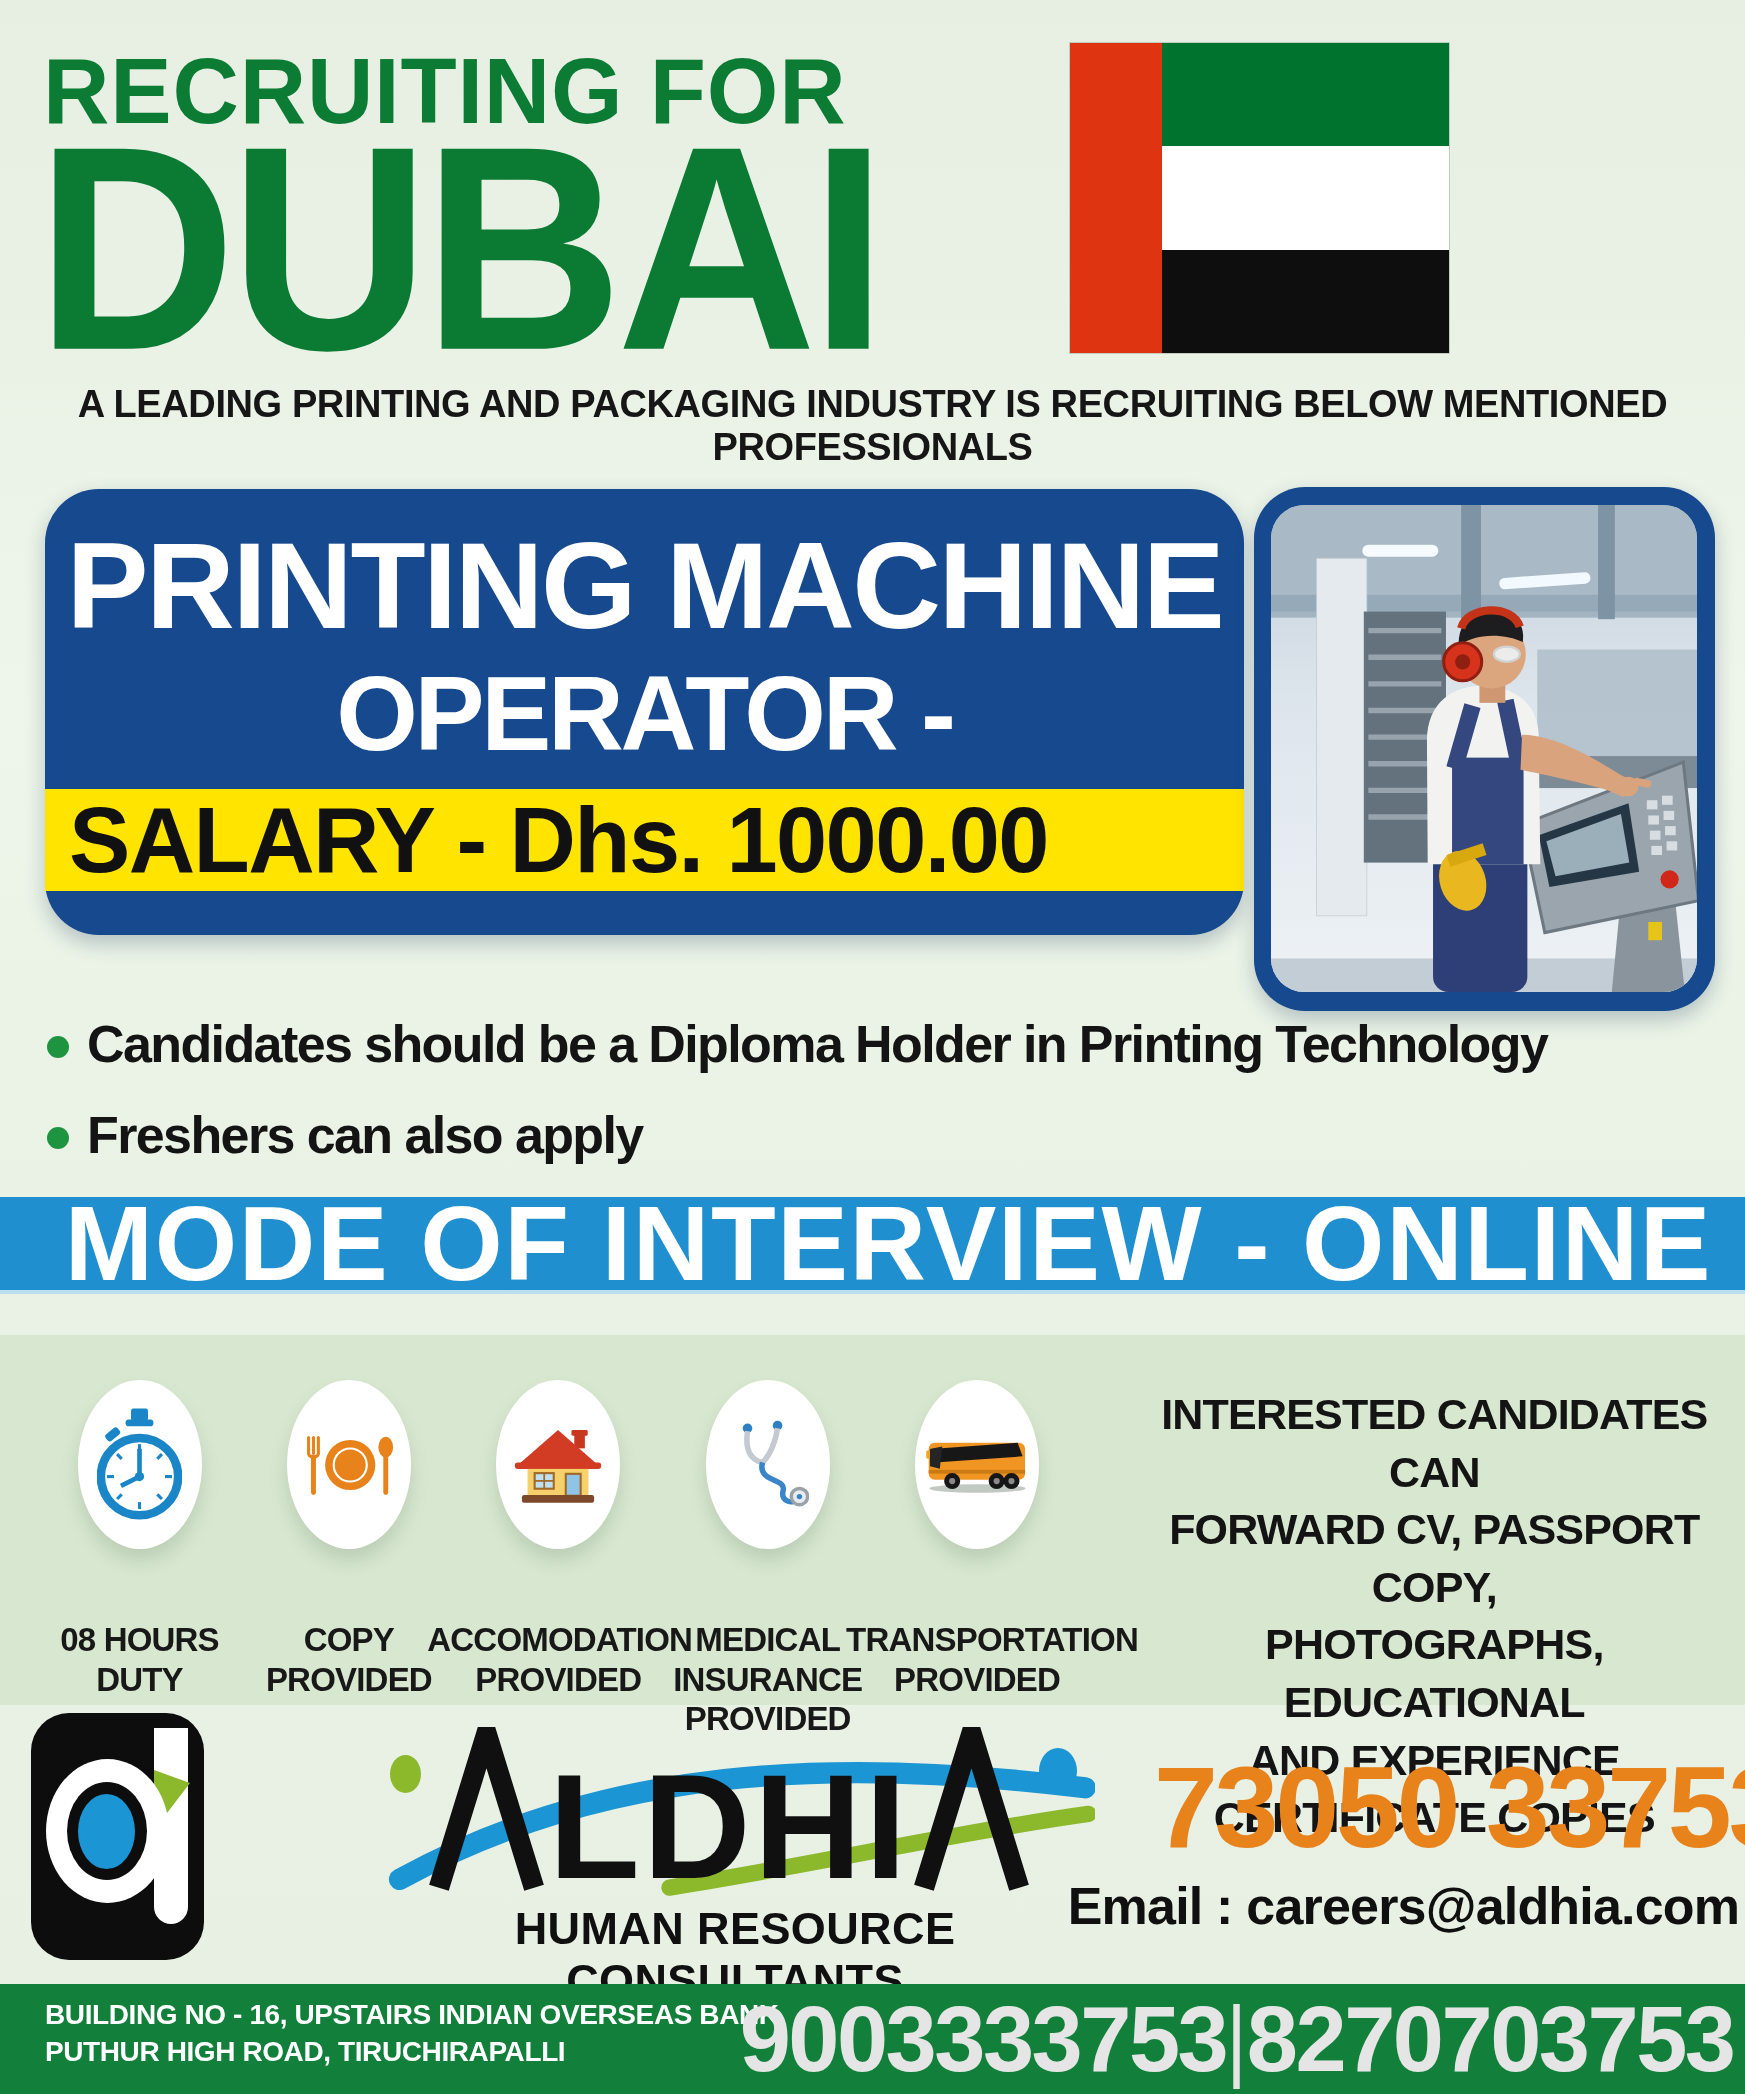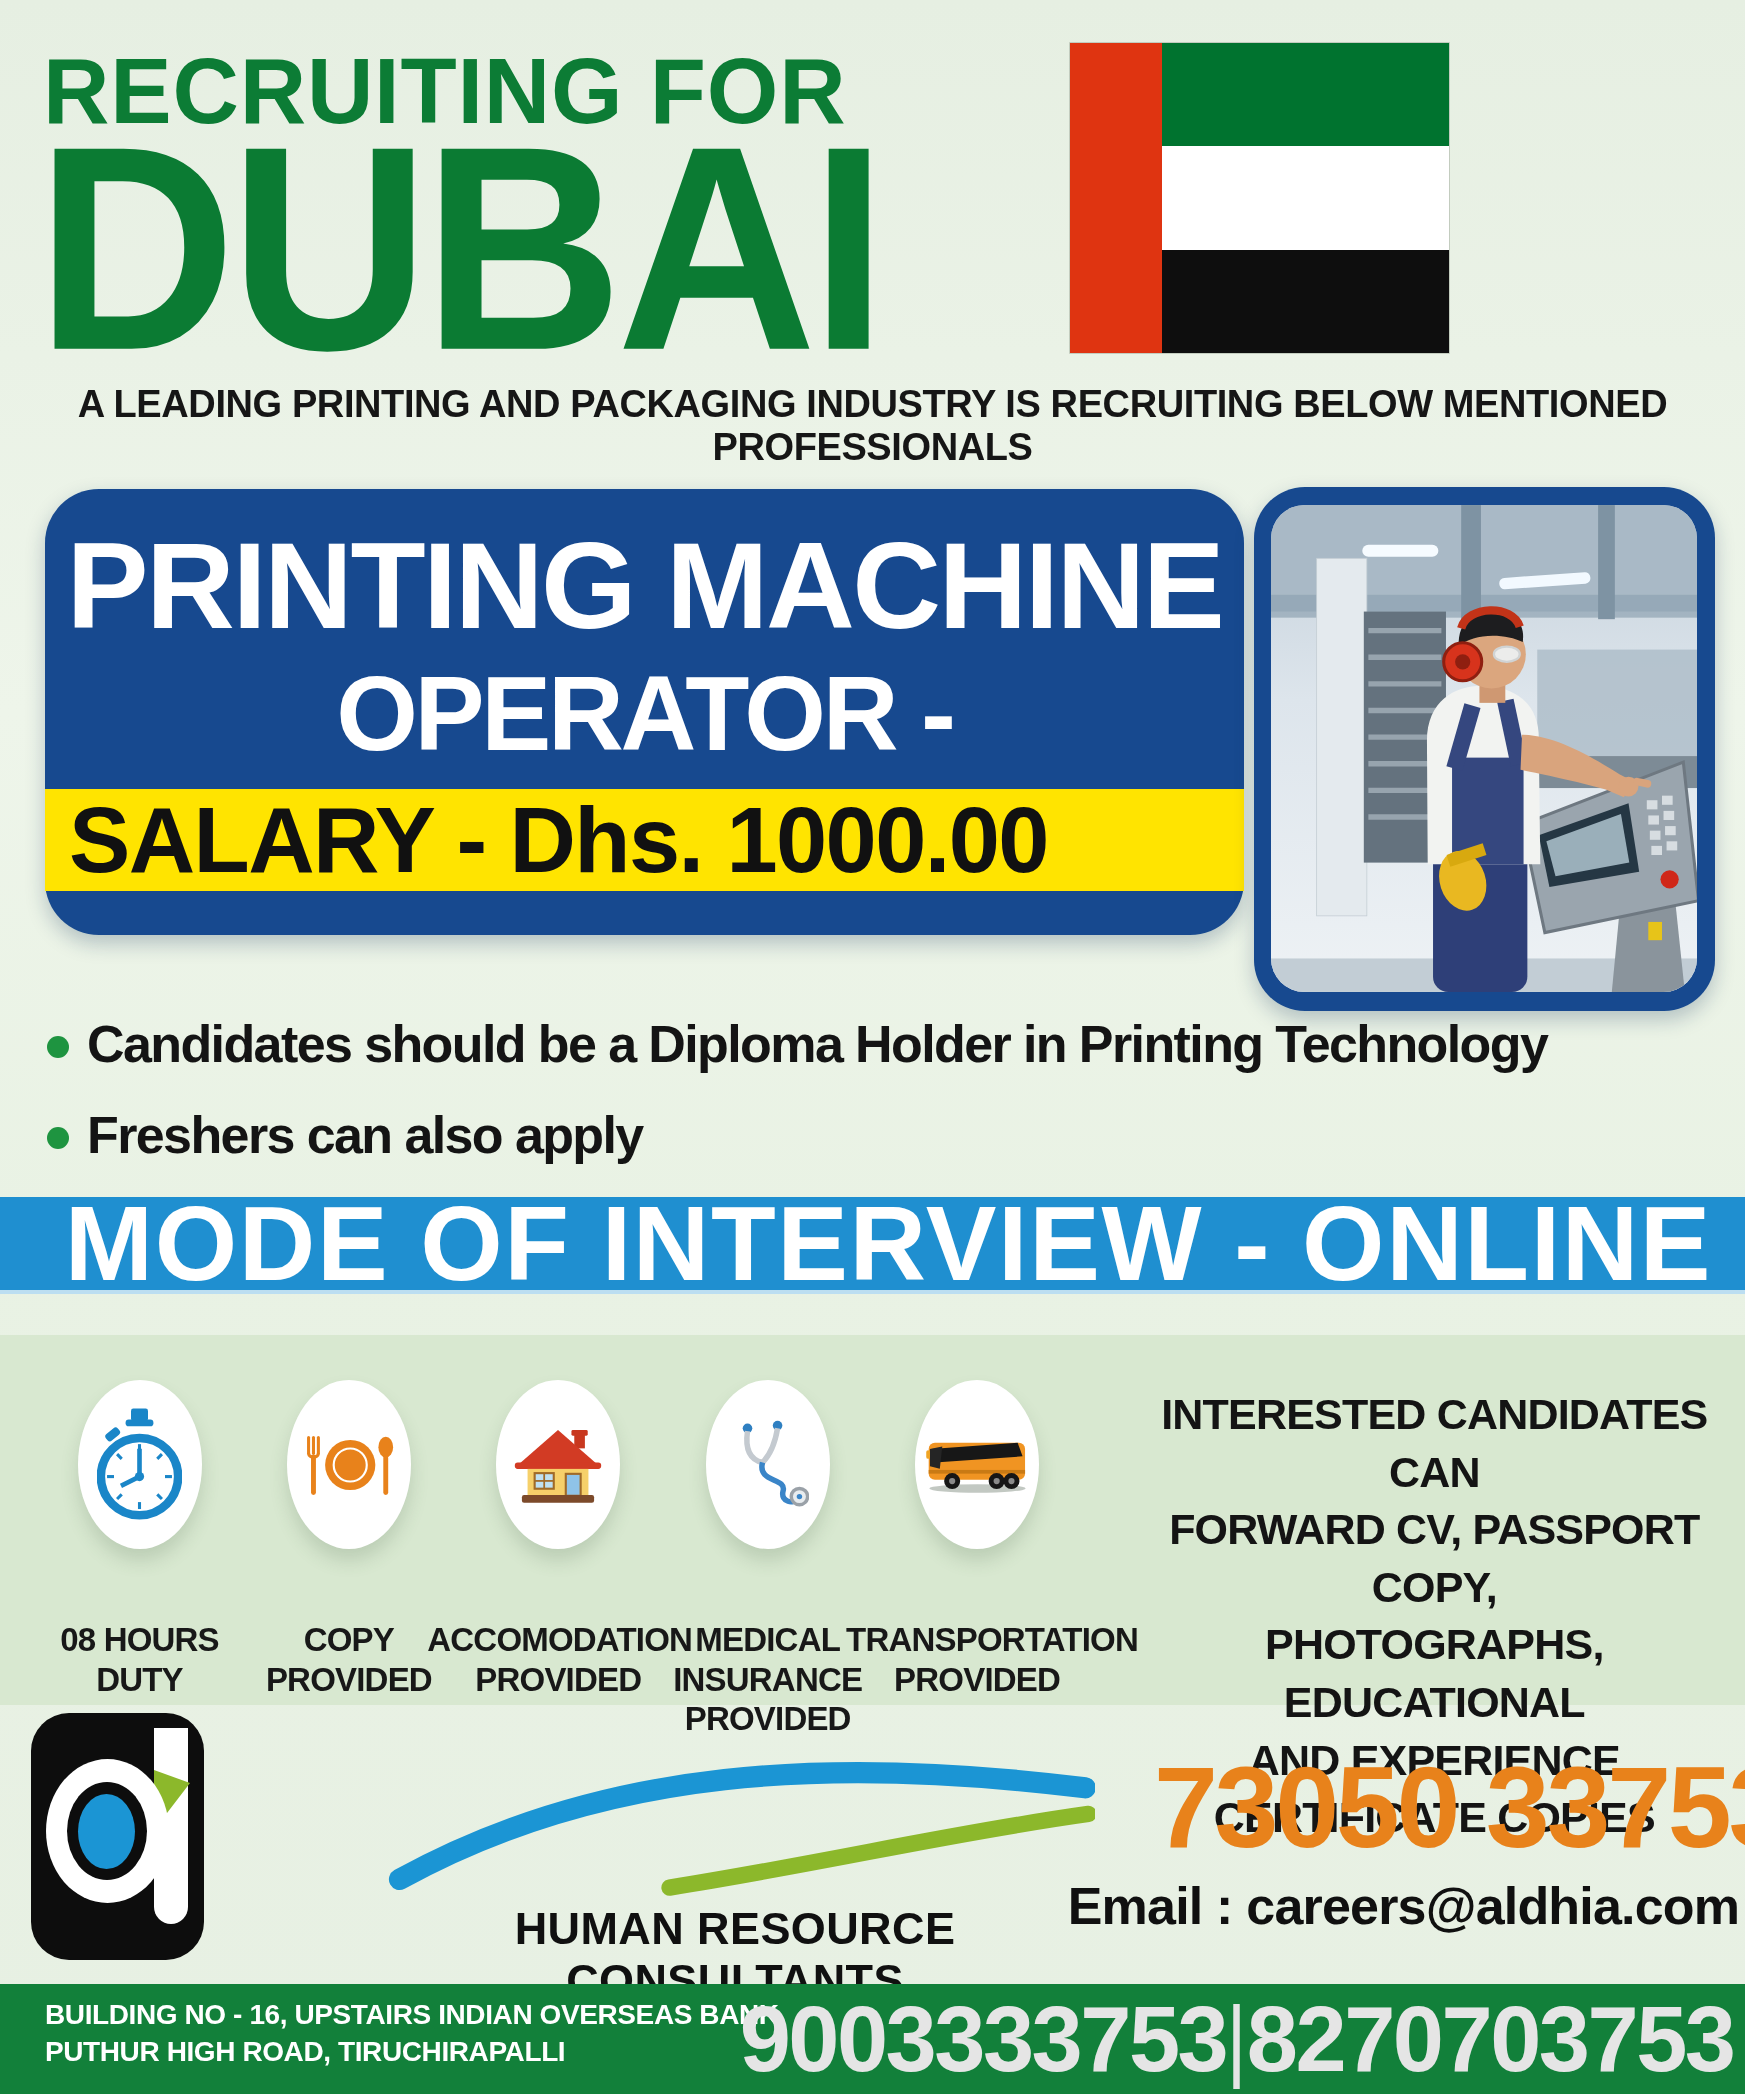--- a/index.html
+++ b/index.html
@@ -333,20 +333,31 @@
         <div class="logo-bowl-blue"></div>
       </div>
     </div>
   </div>
 
   <div class="abs wordmark">
     <svg class="arcs" width="720" height="187" viewBox="0 0 880 228">
       <path d="M30,208 C280,70 560,58 868,96" fill="none" stroke="#1b95d4" stroke-width="26" stroke-linecap="round"></path>
       <path d="M360,218 C560,186 700,152 872,128" fill="none" stroke="#8cb82b" stroke-width="20" stroke-linecap="round"></path>
     </svg>
+    <div class="wm-row">
+      <span class="wm-dot-green"></span>
+      <svg width="115" height="164" viewBox="0 0 140 200">
+        <path d="M12,196 L70,8 L128,196" fill="none" stroke="#101010" stroke-width="25"></path>
+      </svg>
+      <span class="wm-mid">LDHI</span>
+      <svg width="115" height="164" viewBox="0 0 140 200">
+        <path d="M12,196 L70,8 L128,196" fill="none" stroke="#101010" stroke-width="25"></path>
+      </svg>
+      <span class="wm-dot-blue"></span>
+    </div>
   </div>
   <div class="abs tagline">HUMAN RESOURCE CONSULTANTS</div>
 
   <div class="abs brand-phone">73050 33753</div>
   <div class="abs brand-email">Email : careers@aldhia.com</div>
 
   <div class="abs footer-bar">
     <div class="address">
       <div>BUILDING NO - 16, UPSTAIRS INDIAN OVERSEAS BANK,</div>
       <div>PUTHUR HIGH ROAD, TIRUCHIRAPALLI</div>

